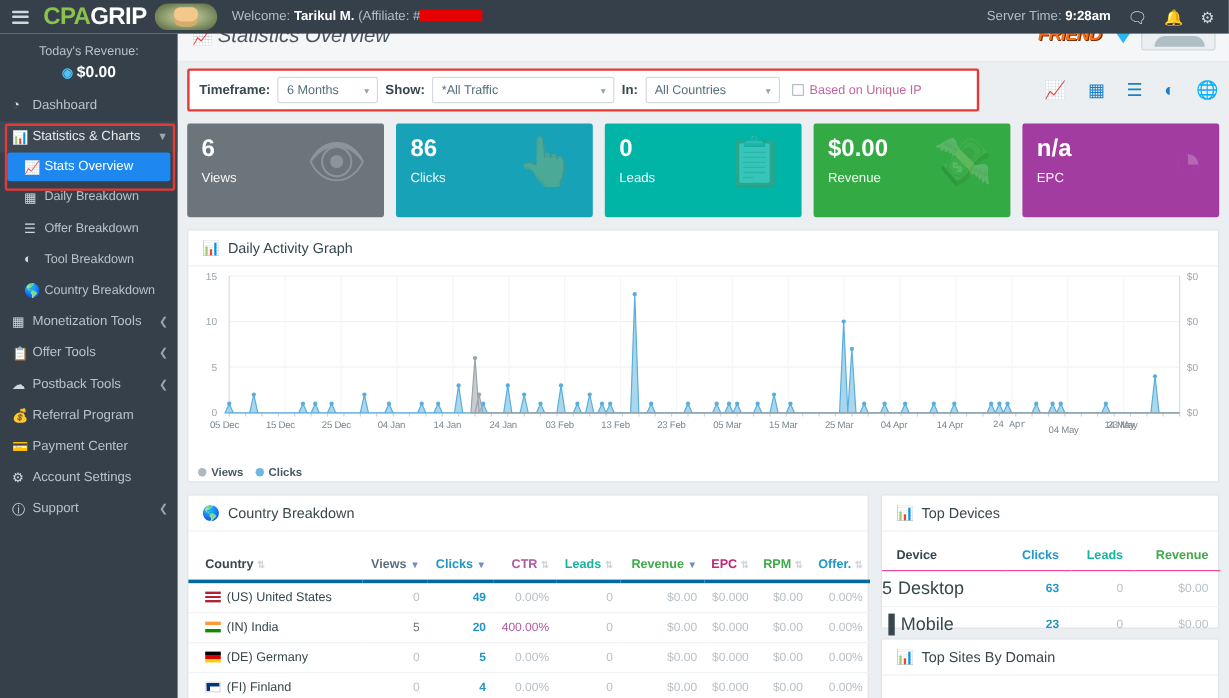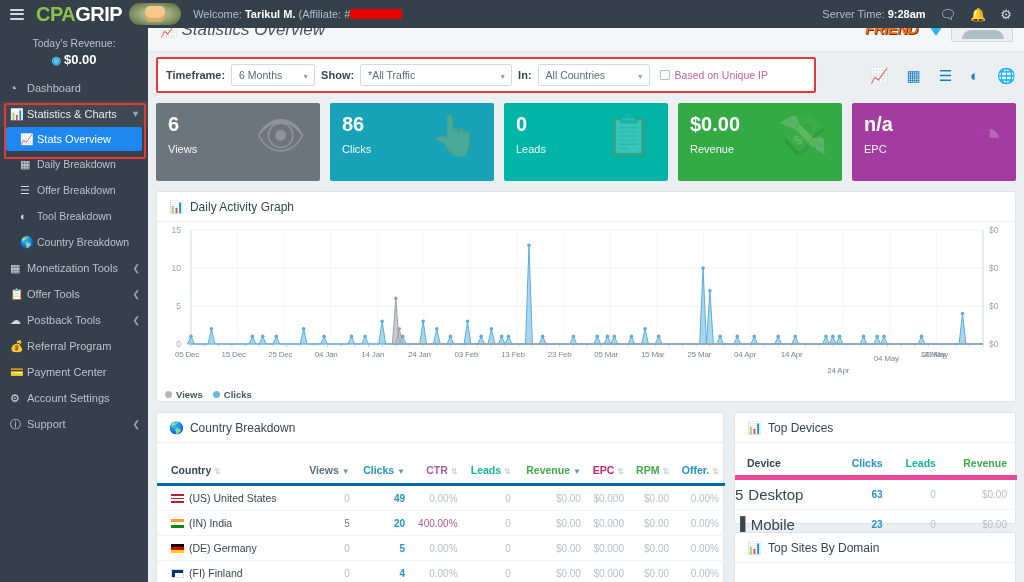--- a/index.html
+++ b/index.html
@@ -162,21 +162,21 @@
   }
   .ctable td.c0 { text-align: left; padding-left: 14px; color: #37474f; font-size: 10.5px; }
   .ctable td.clicks { color: #2196c7; font-weight: bold; }
   .ctable td.views-v { color: #6b7a84; }
   .ctable td.ctr-v { color: #b05aa0; }
   .sortic { font-size: 8px; color: #cfd5da; margin-left: 3px; }
   .sortic.on { color: #6f8fbf; }
   .flag { display: inline-block; width: 13px; height: 9px; vertical-align: -1px; margin-right: 5px; border: 0; }
 
   .dtable { position: absolute; top: 38px; left: 0; width: 282px; }
-  .dtable th { font-size: 10.5px; font-weight: bold; text-align: right; padding: 6px 10px 6px 0; border-bottom: 5px solid #ec4899; }
+  .dtable th { font-size: 10.5px; font-weight: bold; text-align: right; padding: 6px 10px 6px 0; border-bottom: 1px solid #ec4899; }
   .dtable th.d0 { text-align: left; padding-left: 12px; color: #37474f; }
   .dtable td { font-size: 10px; text-align: right; padding: 6px 10px 6px 0; border-bottom: 1px solid #f1f3f4; color: #b7c0c6; }
   .dtable td.d0 { text-align: left; color: #37474f; font-size: 15px; font-weight: normal; }
   .dtable td.dclicks { color: #2196c7; font-weight: bold; }
 </style>
 </head>
 <body>
 
 <div class="topbar">
   <div class="hamburger">
@@ -509,21 +509,21 @@
           <div class="xlab" style="left: 204.353px; top: 128px;">14 Jan</div>
           <div class="xlab" style="left: 250.941px; top: 128px;">24 Jan</div>
           <div class="xlab" style="left: 297.529px; top: 128px;">03 Feb</div>
           <div class="xlab" style="left: 344.118px; top: 128px;">13 Feb</div>
           <div class="xlab" style="left: 390.706px; top: 128px;">23 Feb</div>
           <div class="xlab" style="left: 437.294px; top: 128px;">05 Mar</div>
           <div class="xlab" style="left: 483.882px; top: 128px; text-align: right;">15 Mar</div>
           <div class="xlab" style="left: 530.471px; top: 128px;">25 Mar</div>
           <div class="xlab" style="left: 577.059px; top: 128px;">04 Apr</div>
           <div class="xlab" style="left: 623.647px; top: 128px;">14 Apr</div>
-          <div class="xlab" style="left: 670.235px; top: 144px;">24 Apr</div>
+          <div class="xlab" style="left: 670.235px; top: 128px; font-family: Liberation Mono, monospace;">24 Apr</div>
           <div class="xlab" style="left: 716.824px; top: 132px;">04 May</div>
           <div class="xlab" style="left: 763.412px; top: 128px;">14 May</div>
           <div class="xlab" style="left: 766px; top: 128px;">23 May</div>
         </div>
       <div class="legend">
         <span><i class="dot" style="background:#b0b7bd"></i><span>Views</span></span>
         <span><i class="dot" style="background:#6cb8e0"></i><span>Clicks</span></span>
       </div>
     </div>
   </div>

